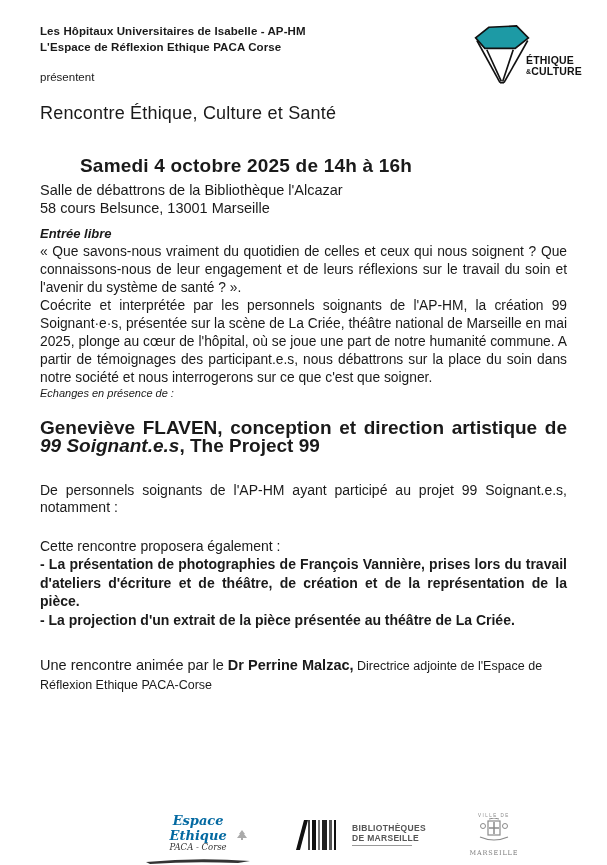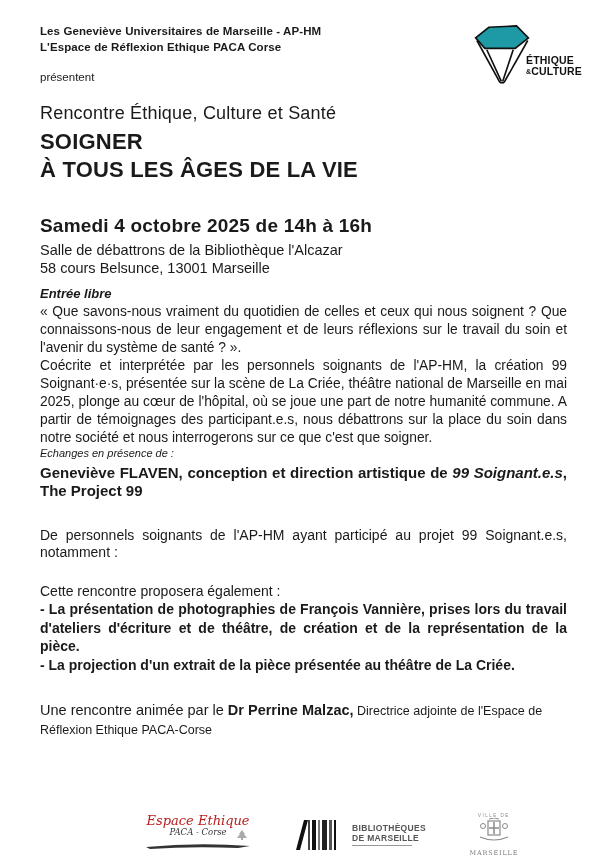--- a/index.html
+++ b/index.html
@@ -25,84 +25,80 @@
     position: absolute; left: 57px; top: 33px;
     font-size: 10.5px; font-weight: bold; line-height: 1.05; letter-spacing: .2px; color: #111;
   }
   .logo-ec .amp { font-size: 7px; vertical-align: 1px; }
 
   
   .subtitle { font-size: 18px; margin-top: 20px; letter-spacing: .2px; }
   .main-title { font-size: 22px; font-weight: 800; line-height: 1.27; margin-top: 4px; letter-spacing: .2px; }
 
   
-  .datetime { font-size: 19px; font-weight: 800; margin-top: 31px; letter-spacing: .2px; }
+  .datetime { font-size: 19px; font-weight: 800; margin-top: 31px; letter-spacing: .2px; margin-left: 40px; }
   .venue { font-size: 14.5px; margin-top: 4px; line-height: 1.25; }
   .admission { font-size: 13px; font-weight: bold; font-style: italic; margin-top: 9px; }
 
   
   .intro { margin-top: 2px; font-size: 13.8px; line-height: 18px; text-align: justify; }
   .exchanges { font-size: 11px; font-style: italic; }
-  .guest { margin-top: 5px; font-size: 15px; font-weight: bold; line-height: 18px; text-align: justify; }
+  .guest { margin-top: 20px; font-size: 19px; font-weight: bold; line-height: 18px; text-align: justify; }
   .guest .wi { font-style: italic; }
   .staff { margin-top: 27px; font-size: 14px; line-height: 17.5px; text-align: justify; }
   .staff-names { font-size: 14px; font-weight: bold; line-height: 17.5px; }
   .program { margin-top: 20px; font-size: 14px; line-height: 18.5px; }
   .program .items { font-weight: bold; text-align: justify; }
   .moderator { margin-top: 28px; font-size: 14.5px; line-height: 17.5px; }
   .moderator .name { font-weight: bold; }
   .moderator .role { font-size: 12.5px; }
 
   
   .footer-logos {
     position: absolute; left: 0; bottom: 8px; width: 607px;
     display: flex; justify-content: center; align-items: center; gap: 42px;
     padding-left: 55px;
   }
   .lg-espace { position: relative; width: 112px; height: 44px; text-align: center; }
-  .lg-espace .l1 { font-family: "DejaVu Serif", serif; font-style: italic; font-size: 13px; color: #b91c1c; }
+  .lg-espace .l1 { font-family: "DejaVu Serif", serif; font-style: italic; font-size: 13px; color: #0369a1; font-weight: bold; }
   .lg-espace .l2 { font-family: "DejaVu Serif", serif; font-style: italic; font-size: 8.5px; color: #333; margin-top: -1px; }
   .lg-biblio { display: flex; align-items: center; gap: 16px; }
   .lg-biblio .btxt { font-size: 8.5px; font-weight: bold; color: #555; line-height: 1.15; letter-spacing: .3px; }
   .lg-biblio .bline { height: 1px; background: #999; margin-top: 2px; width: 60px; }
   .lg-ville { text-align: center; width: 52px; }
   .lg-ville .vt { font-size: 4.5px; color: #8a8a8a; letter-spacing: 1.5px; }
   .lg-ville .vb { font-family: "DejaVu Serif", serif; font-size: 6.5px; color: #7a7a7a; letter-spacing: .8px; margin-top: 1px; }
 </style>
 </head>
 <body>
 
 <div class="page">
 
   <div class="org-block">
-    <div>Les Geneviève Universitaires de Marseille - AP-HM</div>
+    <div>Les Hôpitaux Universitaires de Isabelle - AP-HM</div>
     <div>L'Espace de Réflexion Ethique PACA Corse</div>
   </div>
   <div class="present">présentent</div>
 
   <div class="logo-ec">
     <svg width="66" height="66" viewBox="0 0 100 100">
       <polygon points="30,8 72,6 90,24 70,40 24,40 10,24" fill="#1d9aa5" stroke="#111" stroke-width="2.5"></polygon>
       <line x1="12" y1="28" x2="47" y2="92" stroke="#111" stroke-width="2.5"></line>
       <line x1="27" y1="42" x2="49" y2="90" stroke="#111" stroke-width="2.5"></line>
       <line x1="89" y1="28" x2="53" y2="92" stroke="#111" stroke-width="2.5"></line>
       <line x1="67" y1="42" x2="51" y2="90" stroke="#111" stroke-width="2.5"></line>
       <line x1="47" y1="92" x2="53" y2="92" stroke="#111" stroke-width="2.5"></line>
     </svg>
     <div class="logo-text">
       <div>ÉTHIQUE</div>
       <div><span class="amp">&amp;</span><span>CULTURE</span></div>
     </div>
   </div>
 
   <div class="subtitle">Rencontre Éthique, Culture et Santé</div>
-  <div class="main-title">
-    <div>SOIGNER</div>
-    <div>À TOUS LES ÂGES DE LA VIE</div>
-  </div>
 
   <div class="datetime">Samedi 4 octobre 2025 de 14h à 16h</div>
   <div class="venue">
     <div>Salle de débattrons de la Bibliothèque l'Alcazar</div>
     <div>58 cours Belsunce, 13001 Marseille</div>
   </div>
   <div class="admission">Entrée libre</div>
 
   <div class="intro">
     <p>« Que savons-nous vraiment du quotidien de celles et ceux qui nous soignent ? Que connaissons-nous de leur engagement et de leurs réflexions sur le travail du soin et l'avenir du système de santé ? ».</p>

